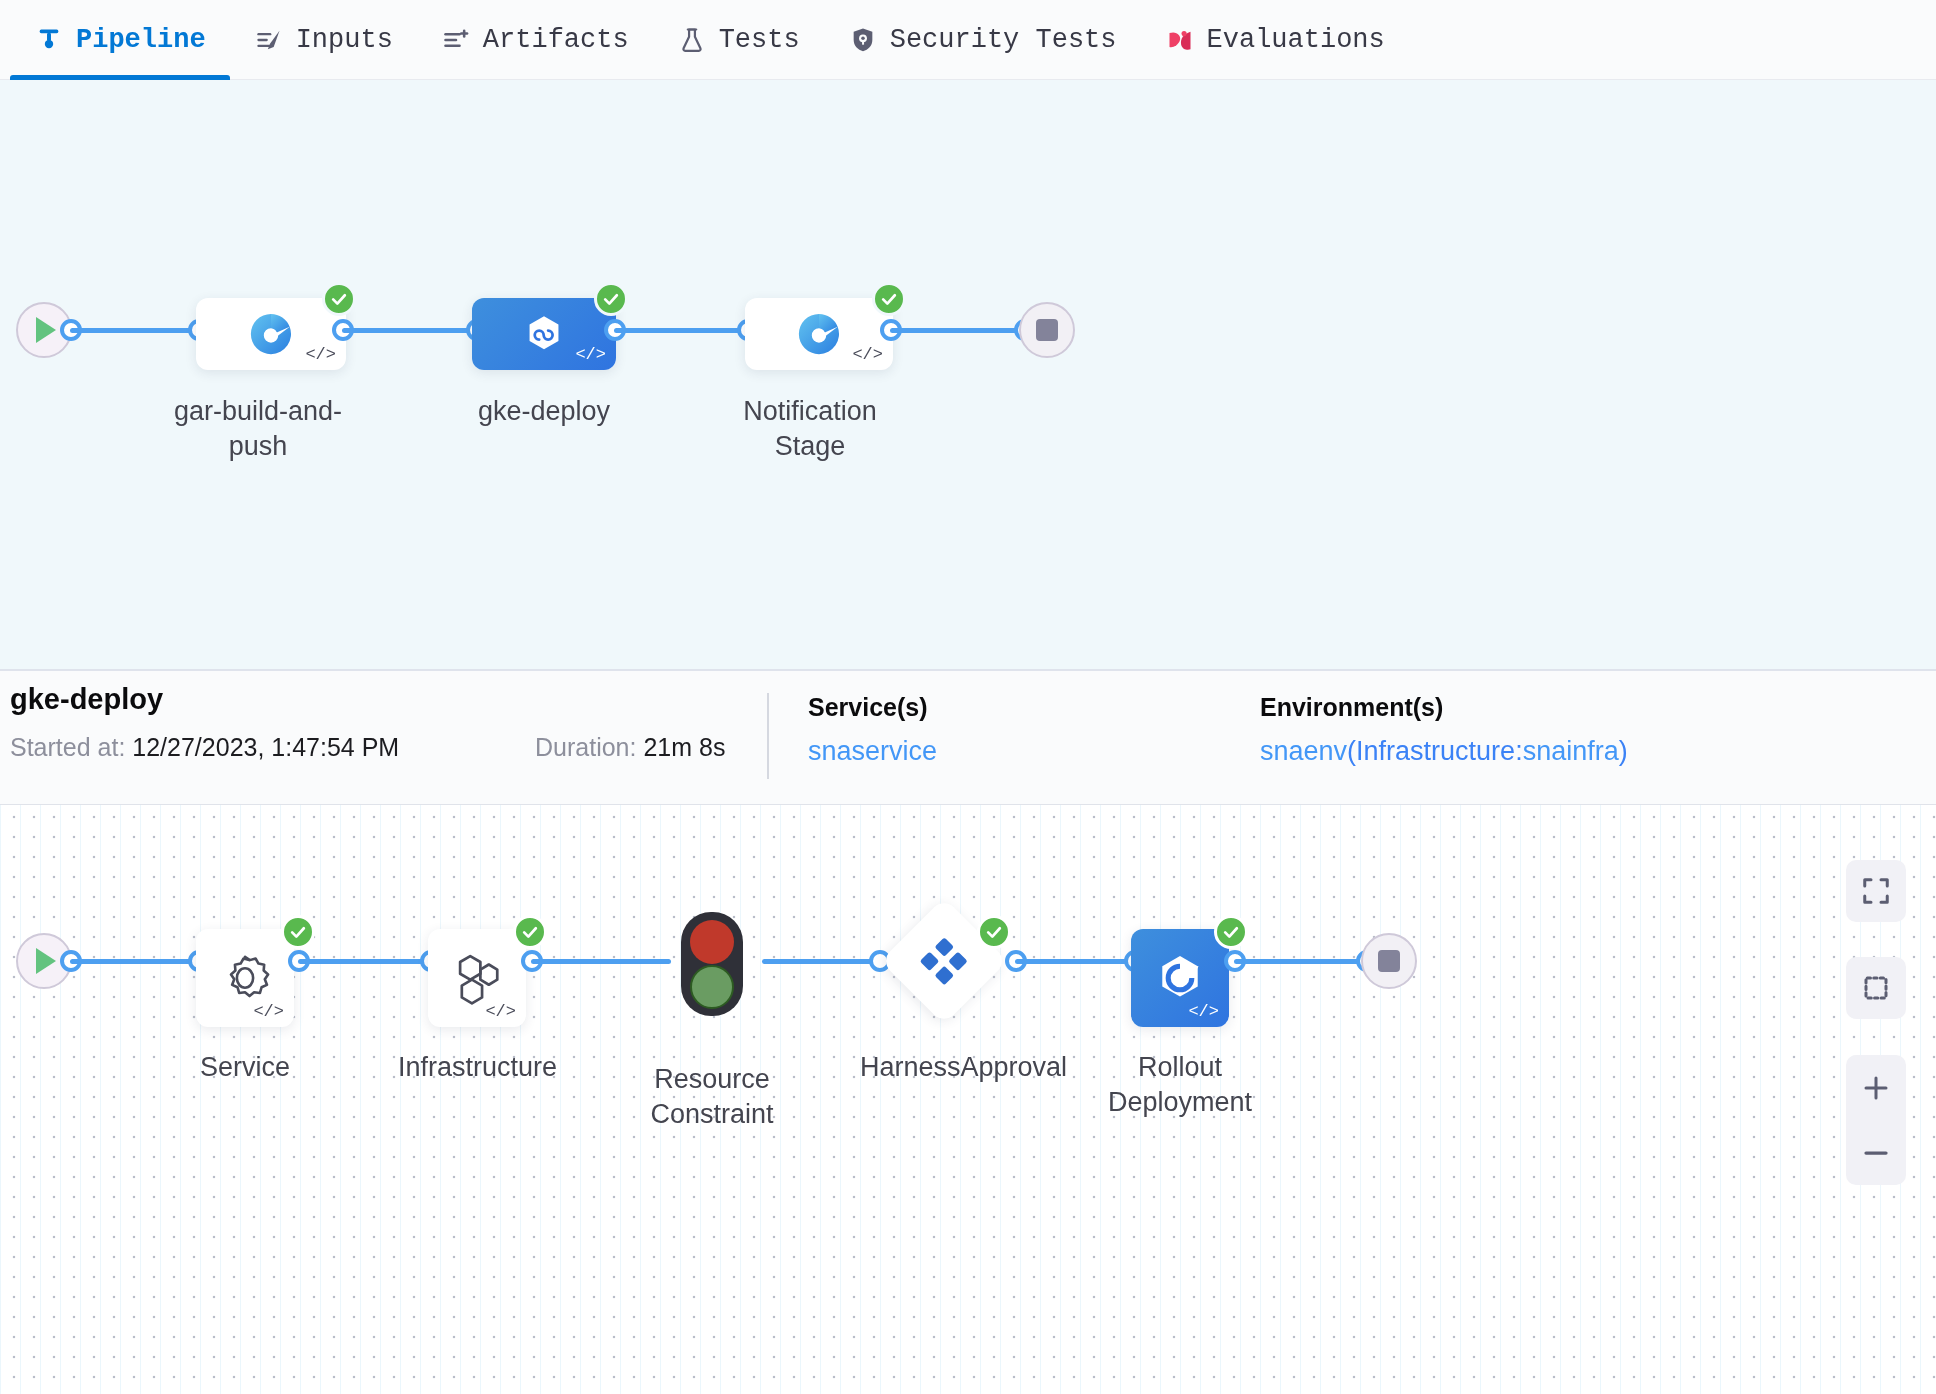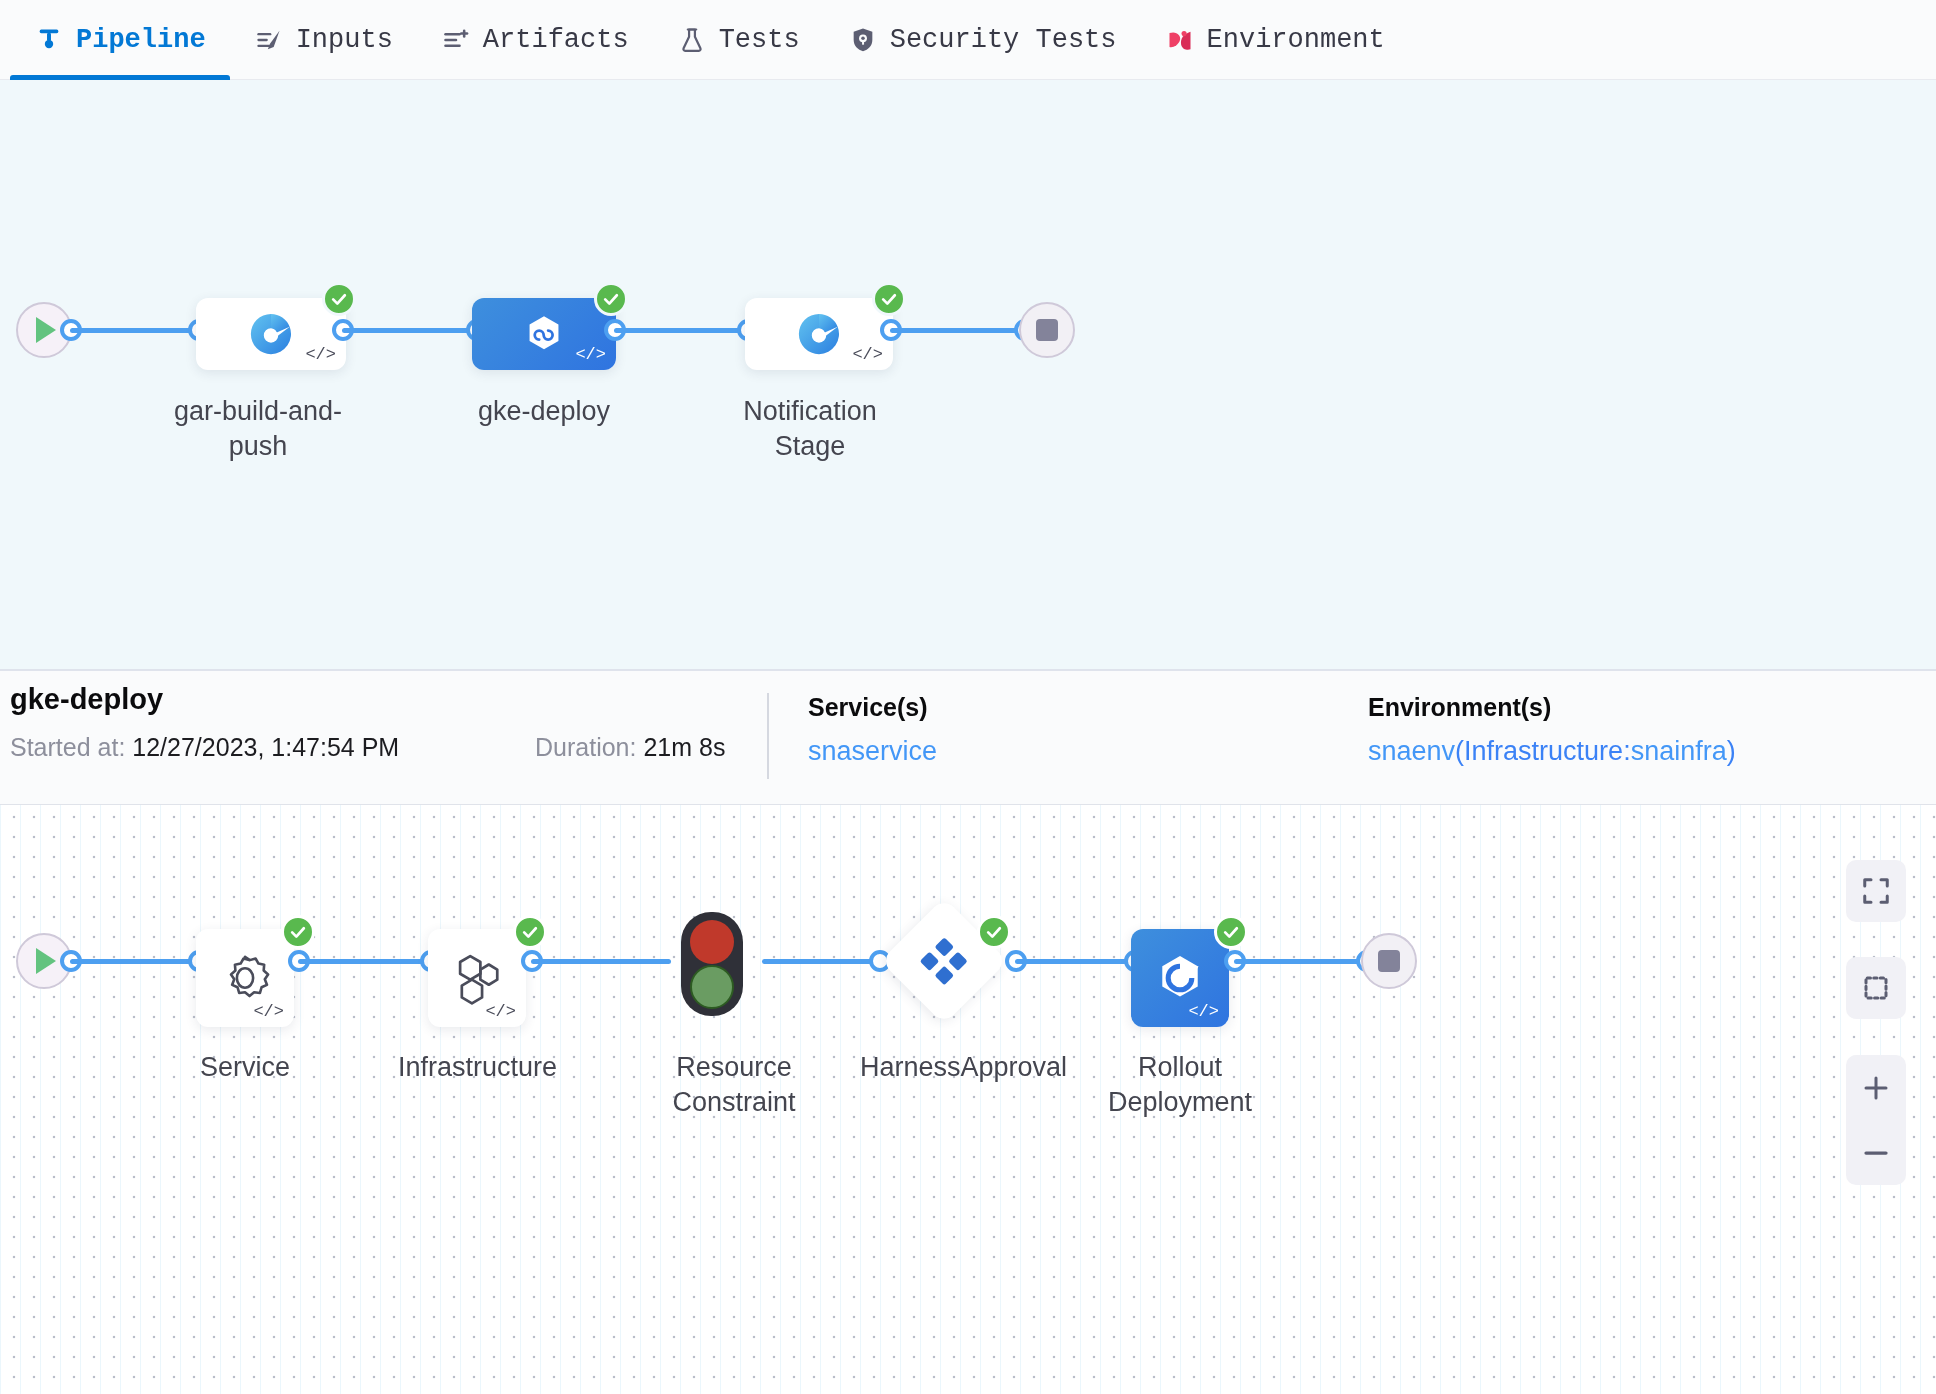--- a/index.html
+++ b/index.html
@@ -231,21 +231,21 @@
   </div>
 
   <div class="tab">
     <span class="ico">
       <svg viewBox="0 0 24 24" width="28" height="28">
         <path d="M3 6 C9 4 13 8 12 12 C11 16 6 19 3 18 Z" fill="#ef4066"></path>
         <path d="M21 5 C15 7 12 11 13 16 C14 20 18 21 21 20 Z" fill="#d92c57"></path>
         <circle cx="15.5" cy="6.5" r="2.2" fill="#ef4066"></circle>
       </svg>
     </span>
-    <span>Environment</span>
+    <span>Evaluations</span>
   </div>
 </div>
 
 <div class="pipeline-graph">
 
   <div class="terminal start" style="left:16px; top:222px;">
     <span class="tri"></span>
   </div>
   <div class="dot" style="left:60px; top:239px;"></div>
 
@@ -338,21 +338,21 @@
     <span>21m 8s</span>
   </div>
 
   <div class="si-divider"></div>
 
   <div class="si-col" style="left:808px;">
     <div class="si-col-head">Service(s)</div>
     <div class="si-col-val"><span class="si-link">snaservice</span></div>
   </div>
 
-  <div class="si-col" style="left:1368px;">
+  <div class="si-col" style="left:1260px;">
     <div class="si-col-head">Environment(s)</div>
     <div class="si-col-val">
       <span class="si-link">snaenv</span><span class="si-paren">(Infrastructure:</span><span class="si-link">snainfra</span><span class="si-paren">)</span>
     </div>
   </div>
 </div>
 
 <div class="exec-graph">
 
   <div class="terminal start" style="left:16px; top:1128px; top:128px;">
@@ -395,21 +395,21 @@
   </div>
   <div class="nlabel" style="left:385px; top:245px; width:185px;">Infrastructure</div>
 
   <div class="dot" style="left:521px; top:145px;"></div>
   <div class="edge" style="left:531px; top:154px; width:140px;"></div>
 
   <div class="traffic" style="left:681px; top:107px;">
     <span class="bulb red"></span>
     <span class="bulb green"></span>
   </div>
-  <div class="nlabel" style="left:620px; top:245px; width:184px;margin-left:22px;">Resource Constraint</div>
+  <div class="nlabel" style="left:620px; top:257px; width:184px;">Resource Constraint</div>
 
   <div class="edge" style="left:762px; top:154px; width:118px;"></div>
   <div class="dot" style="left:869px; top:145px;"></div>
 
   <div class="diamond" style="left:899px; top:111px; width:90px; height:90px;"></div>
   <div class="diamond-ico" style="left:916px; top:128px; width:56px; height:56px;">
     <svg viewBox="0 0 64 64" width="52" height="52" fill="#2f6fd0">
       <rect x="24" y="6" width="17" height="17" rx="3" transform="rotate(45 32 14.5)"></rect>
       <rect x="24" y="41" width="17" height="17" rx="3" transform="rotate(45 32 49.5)"></rect>
       <rect x="6" y="24" width="17" height="17" rx="3" transform="rotate(45 14.5 32)"></rect>

